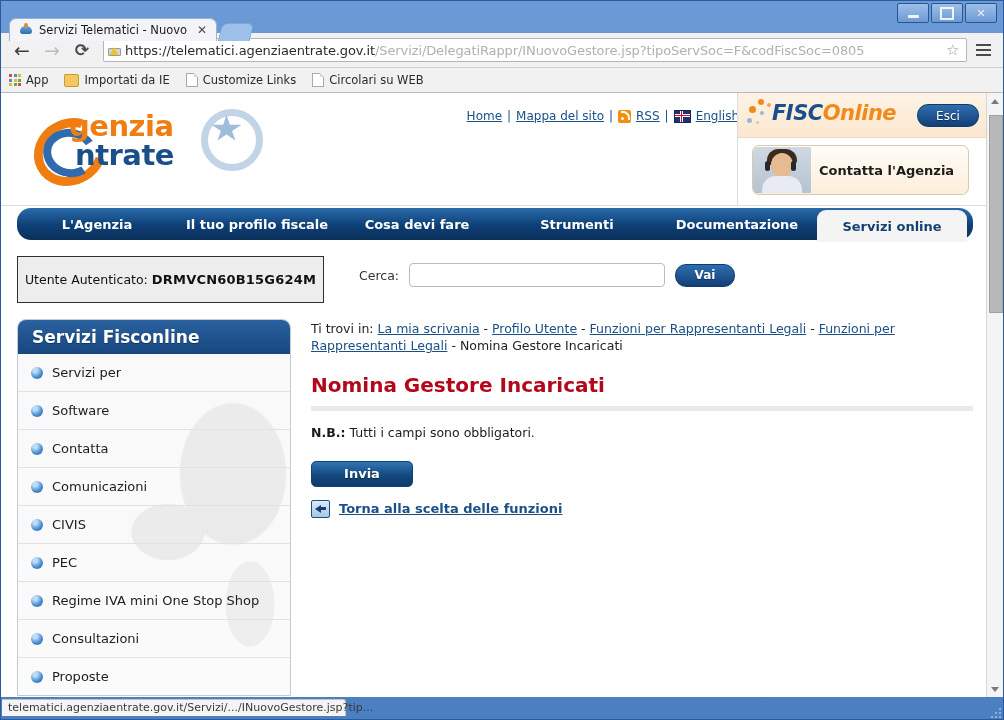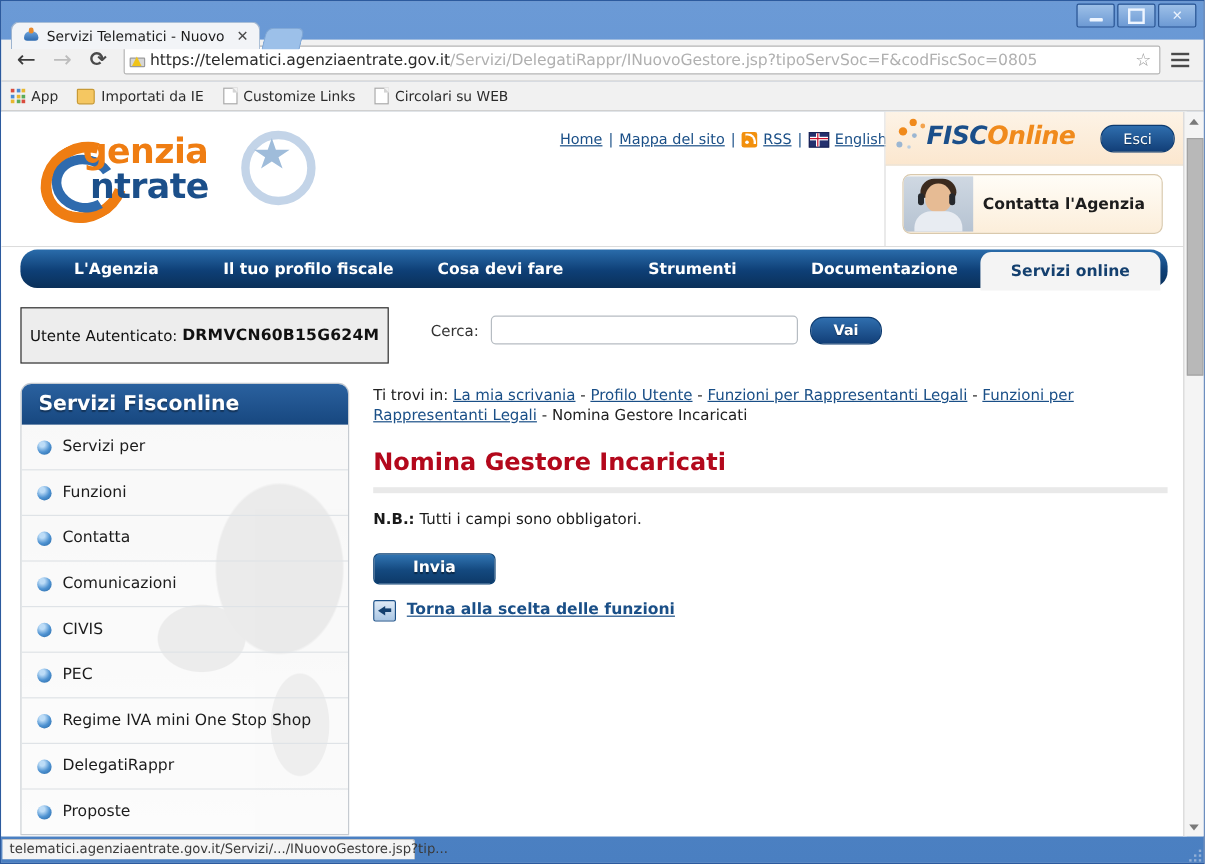--- a/index.html
+++ b/index.html
@@ -491,21 +491,21 @@
         <div class="sidebar">
           <div class="sb-head">Servizi Fisconline</div>
           <div class="sb-list">
             <div class="sb-watermark"></div>
             <div class="sb-item">
               <span class="bullet"></span>
               <span>Servizi per</span>
             </div>
             <div class="sb-item">
               <span class="bullet"></span>
-              <span>Funzioni</span>
+              <span>Software</span>
             </div>
             <div class="sb-item">
               <span class="bullet"></span>
               <span>Contatta</span>
             </div>
             <div class="sb-item">
               <span class="bullet"></span>
               <span>Comunicazioni</span>
             </div>
             <div class="sb-item">
@@ -515,21 +515,21 @@
             <div class="sb-item">
               <span class="bullet"></span>
               <span>PEC</span>
             </div>
             <div class="sb-item">
               <span class="bullet"></span>
               <span>Regime IVA mini One Stop Shop</span>
             </div>
             <div class="sb-item">
               <span class="bullet"></span>
-              <span>DelegatiRappr</span>
+              <span>Consultazioni</span>
             </div>
             <div class="sb-item">
               <span class="bullet"></span>
               <span>Proposte</span>
             </div>
           </div>
         </div>
 
         <div class="main">
           <div class="crumb">

